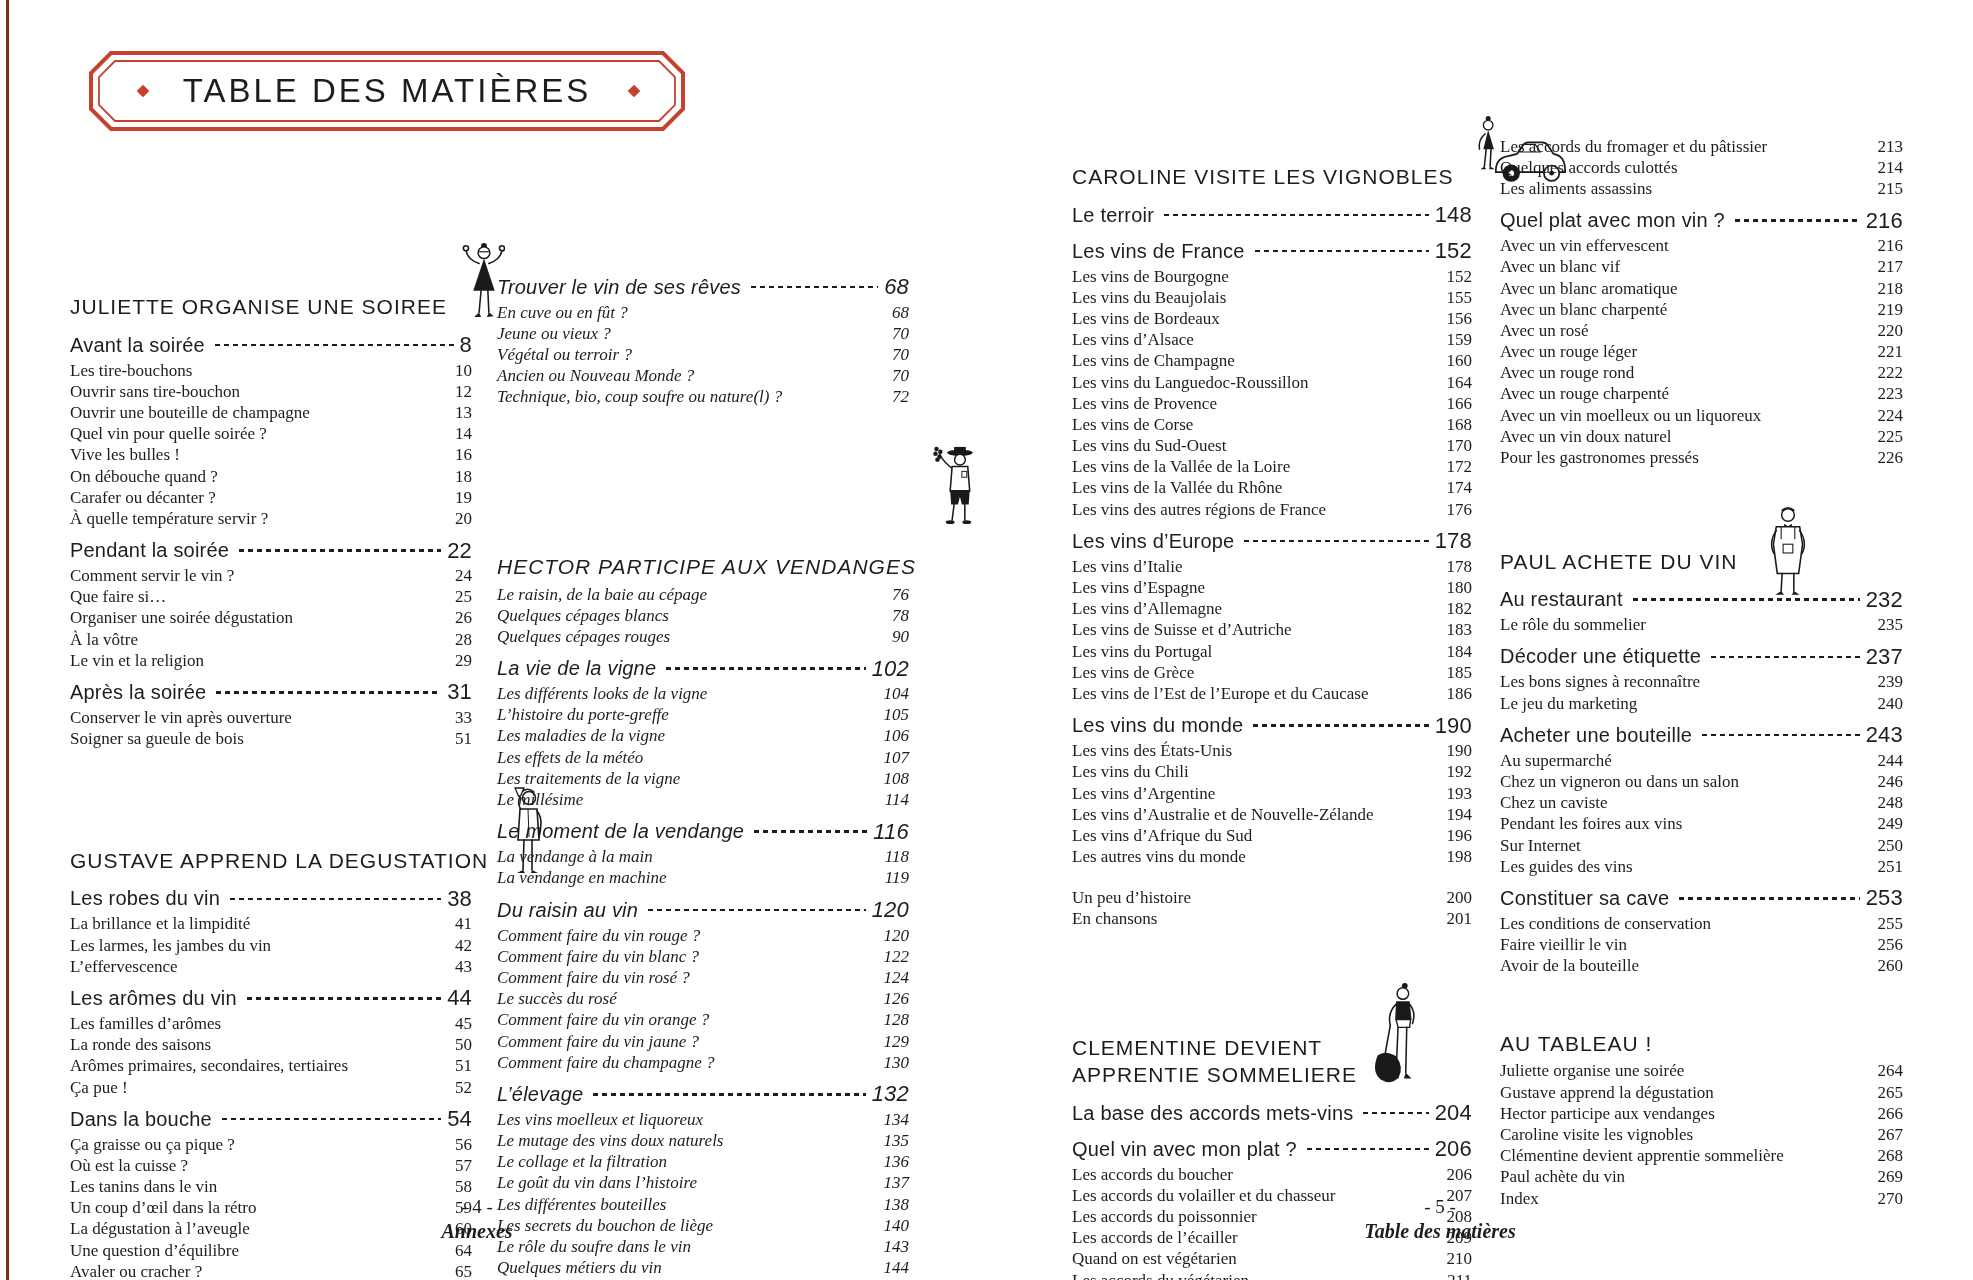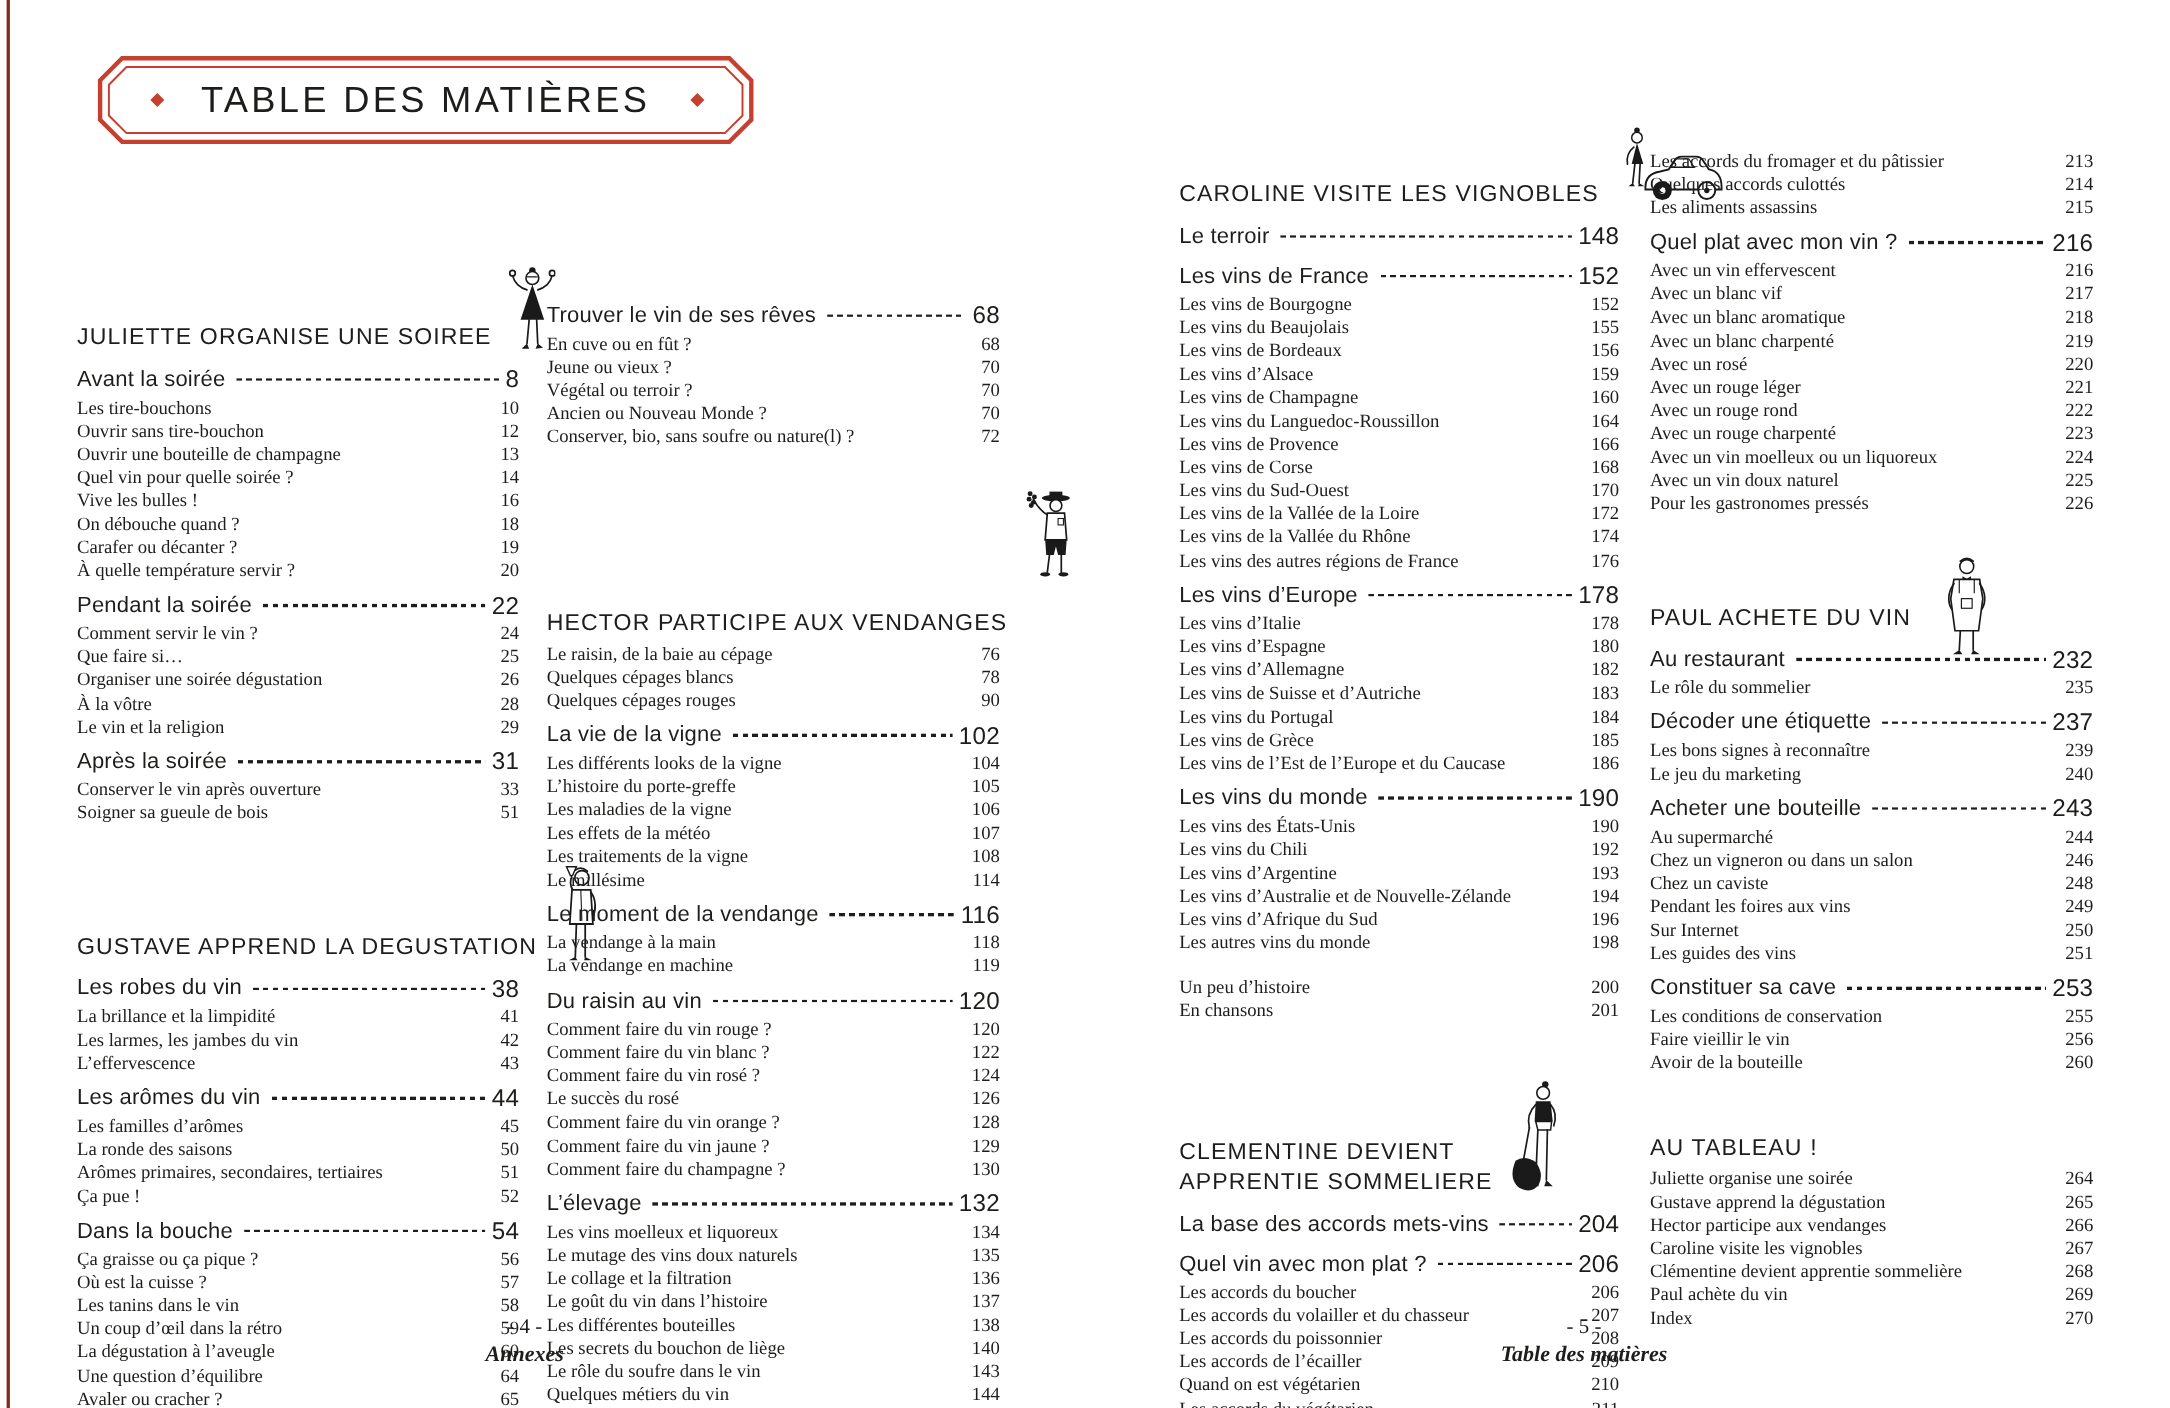--- a/index.html
+++ b/index.html
@@ -13,21 +13,21 @@
   #banner{position:absolute;left:88px;top:50px;width:598px;height:82px;}
   #banner svg{position:absolute;left:0;top:0;display:block;}
   #banner .title-text{
     position:absolute;left:0;top:0;width:100%;height:82px;line-height:82px;
     text-align:center;font-family:"Liberation Sans",sans-serif;
     font-size:33px;letter-spacing:3px;color:#1d1d1b;
   }
   
   .col{position:absolute;display:flex;flex-direction:column;}
   #col-0-0{left:70px;  top:230px;width:402px;}
-  #col-0-1{left:497px; top:260px;width:412px;}
+  #col-0-1{left:497px; top:260px;width:412px;font-style:italic;}
   #col-1-0{left:1072px;top:102px;width:400px;}
   #col-1-1{left:1500px;top:124px;width:403px;}
   .row{display:flex;align-items:center;}
   .col .row:first-child{margin-top:12px;}
   .row.item{height:21.2px;font-size:17px;}
   .row.item .lbl{white-space:nowrap;}
   .row.item .spacer{flex:1;min-width:10px;}
   .row.item .num{font-size:17px;}
   .row.section{
     height:30px;margin-top:6px;
@@ -317,21 +317,21 @@
       <span class="lbl">Végétal ou terroir ?</span>
       <span class="spacer"></span>
       <span class="num">70</span>
     </div>
     <div class="row item">
       <span class="lbl">Ancien ou Nouveau Monde ?</span>
       <span class="spacer"></span>
       <span class="num">70</span>
     </div>
     <div class="row item">
-      <span class="lbl">Conserver, bio, sans soufre ou nature(l) ?</span>
+      <span class="lbl">Technique, bio, coup soufre ou nature(l) ?</span>
       <span class="spacer"></span>
       <span class="num">72</span>
     </div>
     <div class="row chapter">
       <div>
         <div class="ch-line">HECTOR PARTICIPE AUX VENDANGES</div>
       </div>
       <span class="doodle doodle-hector">
         <svg width="54" height="84" viewBox="0 0 54 86">
   <circle cx="6" cy="5" r="2.3" fill="#1a1a1a"></circle>

